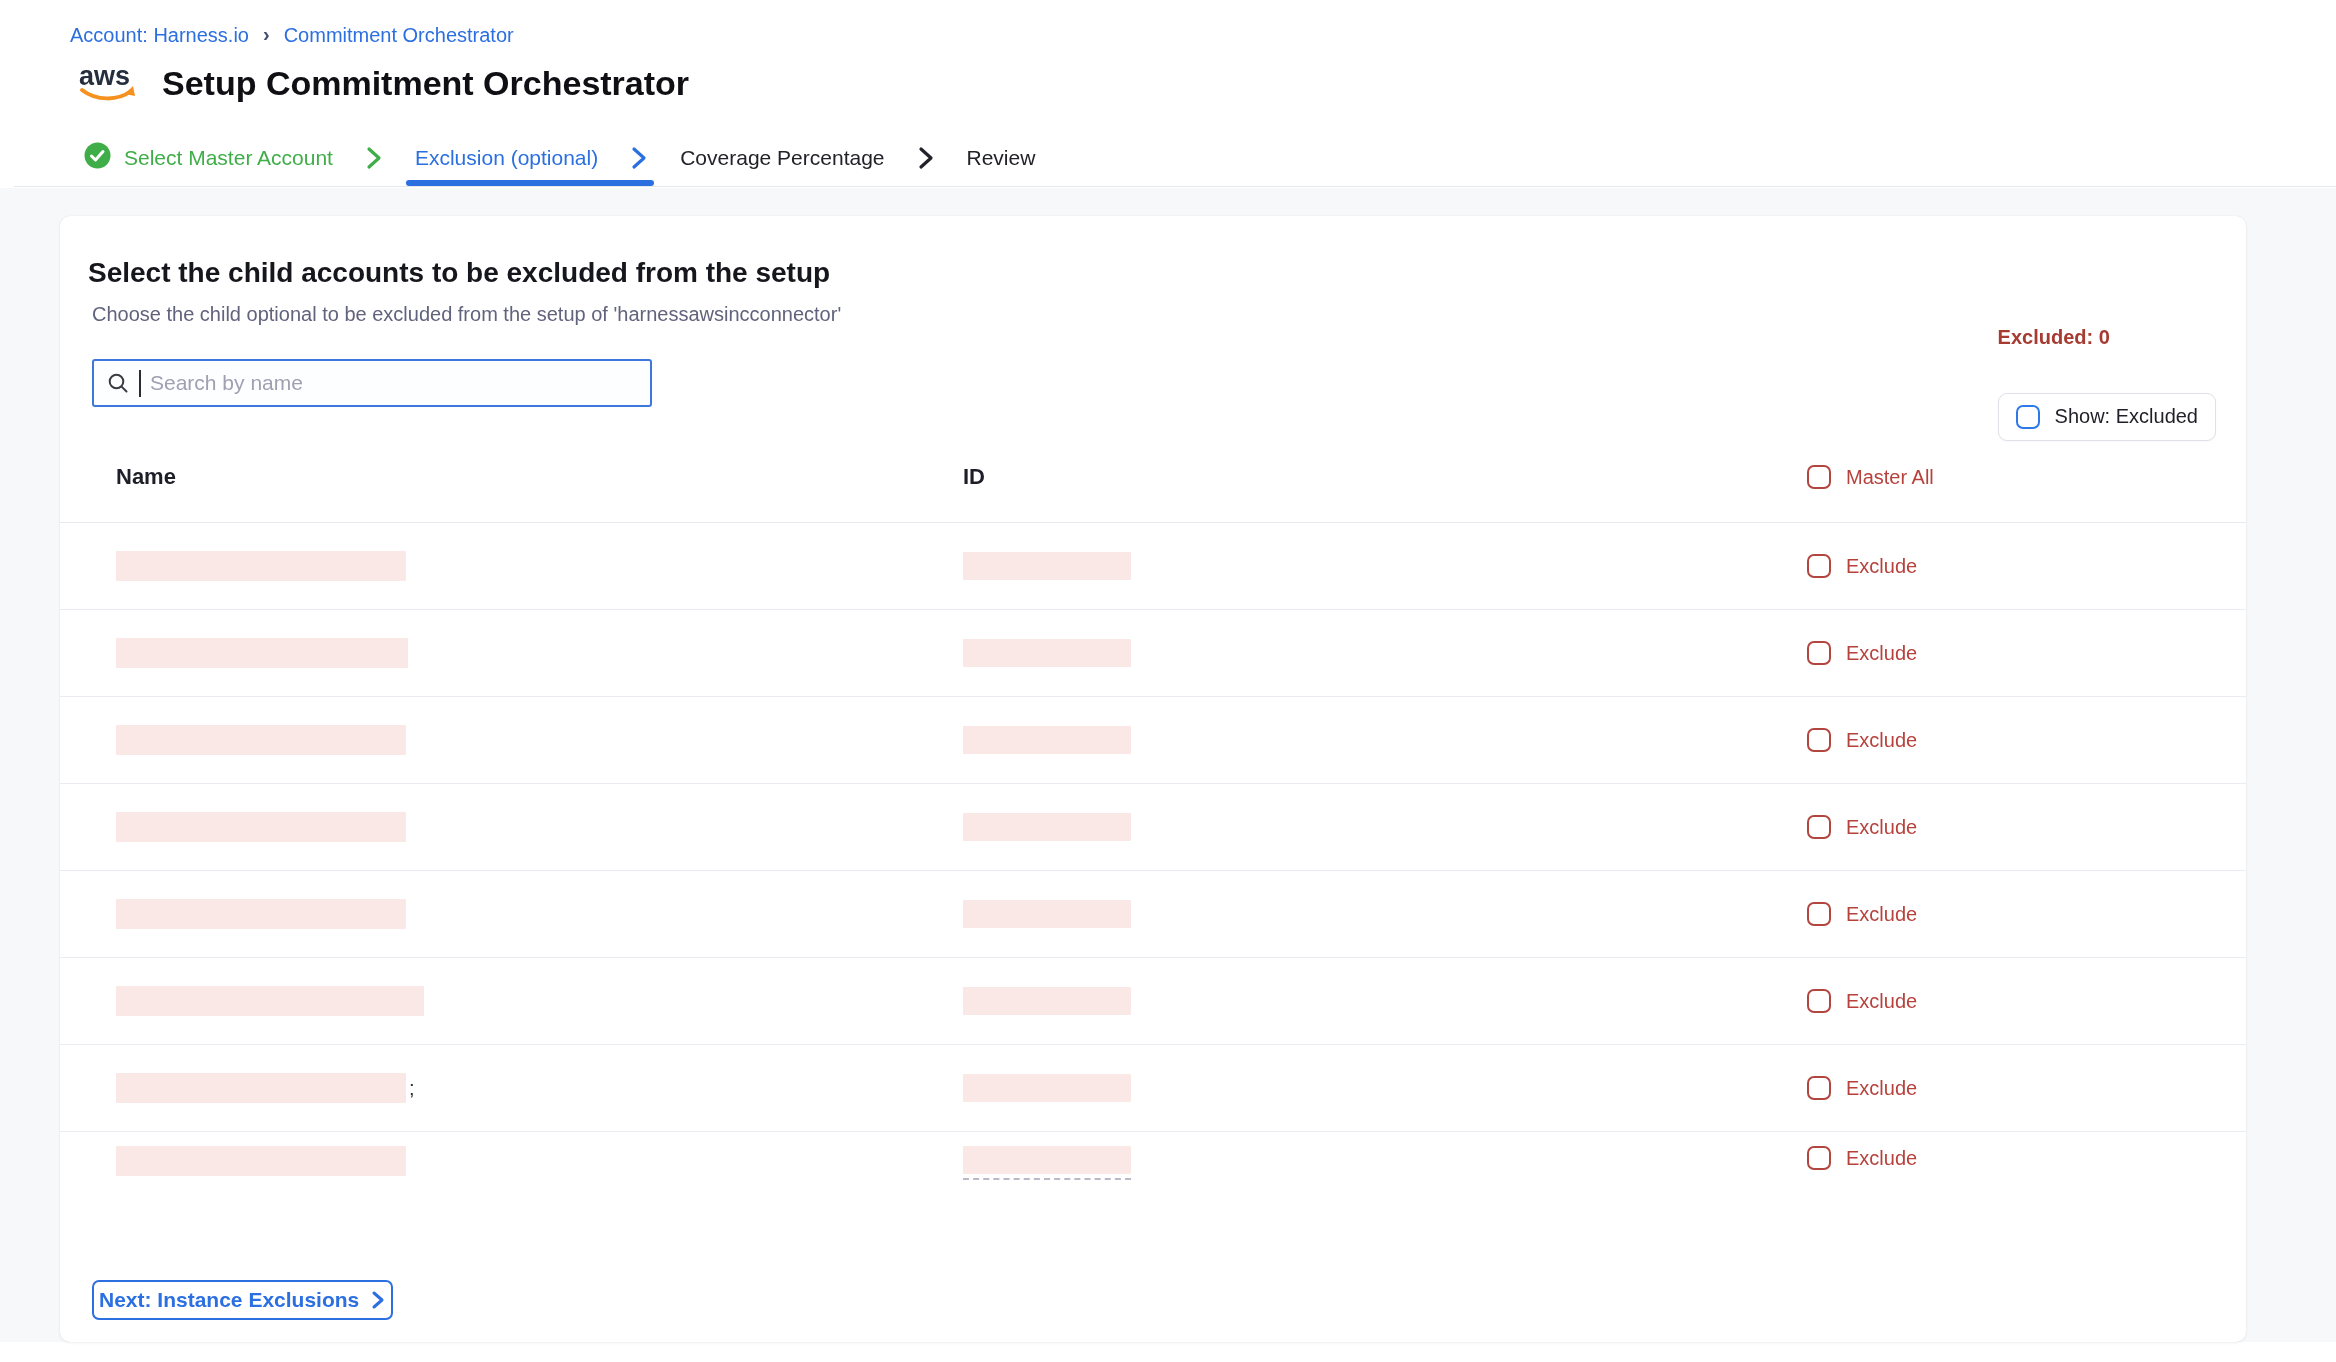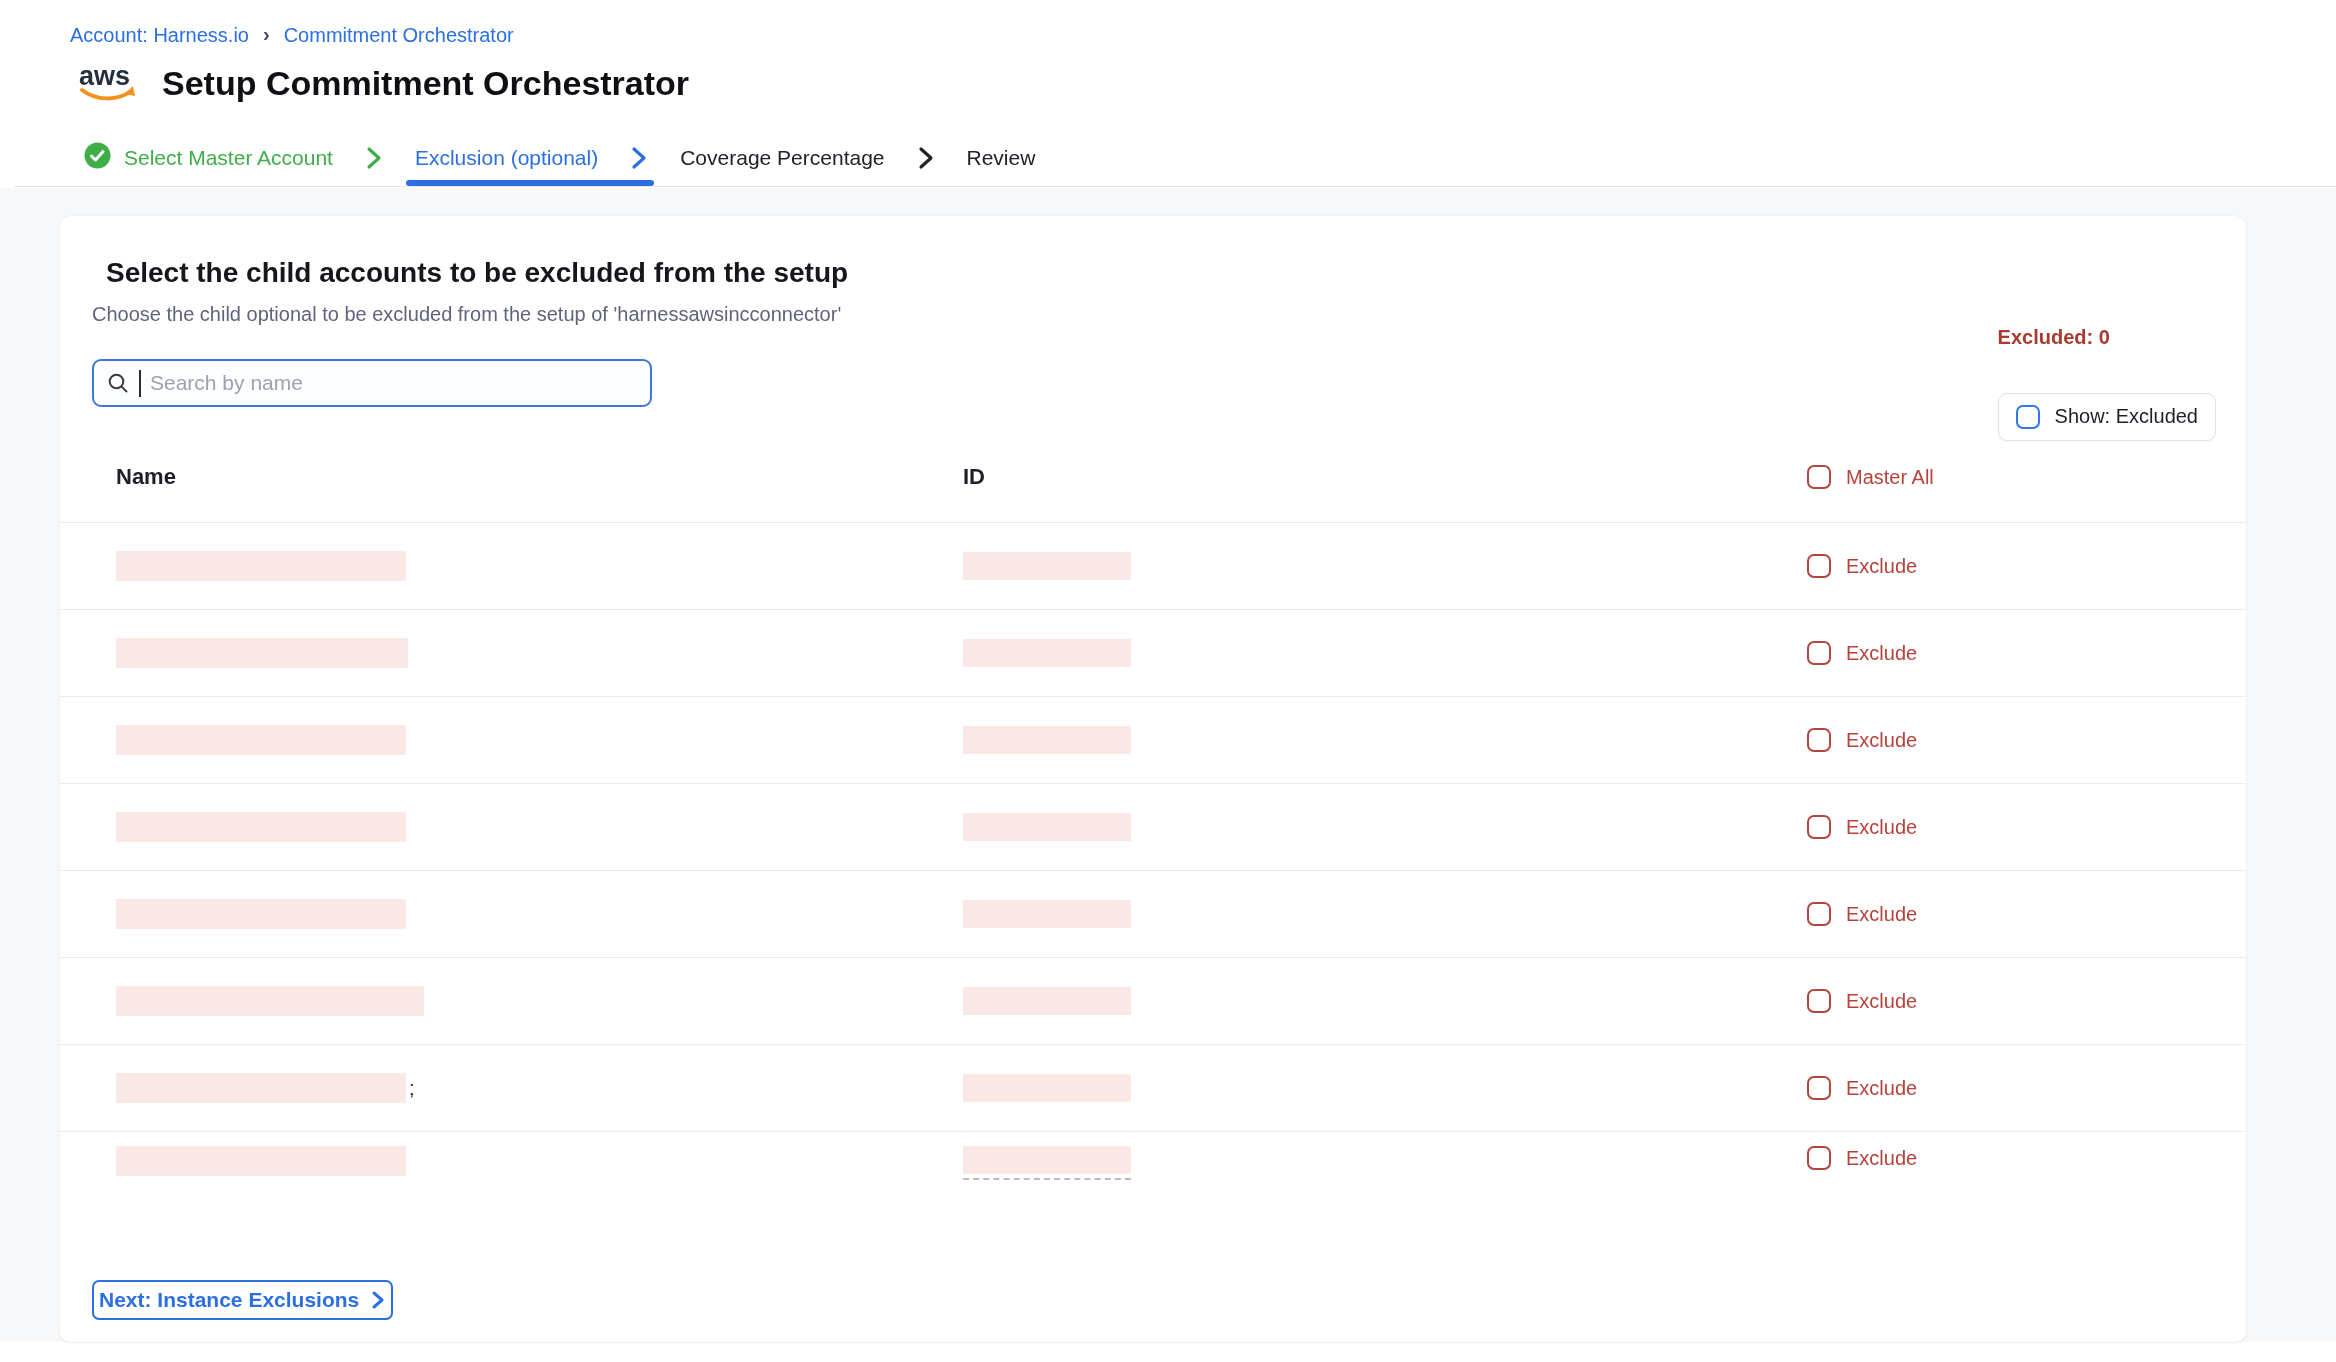--- a/index.html
+++ b/index.html
@@ -36,25 +36,25 @@
     content:"";position:absolute;left:-9px;right:-4px;bottom:0;height:6px;
     border-radius:3px;background:var(--accent-blue);
   }
   .chev{display:block;}
   
   .content{position:absolute;top:188px;left:0;right:0;height:1154px;background:#f7f8fa;}
   .card{
     position:absolute;left:60px;top:28px;width:2186px;height:1126px;background:#fff;
     border-radius:10px;box-shadow:0 1px 3px rgba(40,41,61,.07), 0 0 1px rgba(40,41,61,.12);
   }
-  .card-title{margin:40px 0 0 46px;font-size:28px;font-weight:bold;color:var(--text-dark);line-height:33px;}
+  .card-title{margin:40px 0 0 28px;font-size:28px;font-weight:bold;color:var(--text-dark);line-height:33px;}
   .card-subtitle{margin:13px 0 0 32px;font-size:20px;color:var(--text-gray);line-height:24px;}
   .controls{margin:33px 30px 0 32px;display:flex;justify-content:space-between;align-items:center;height:48px;}
   .search-box{
-    width:560px;height:48px;border:2px solid #3e78dd;border-radius:9px;background:#fdfeff;
+    width:560px;height:48px;border:2px solid #3e78dd;border-radius:3px;background:#fdfeff;
     display:flex;align-items:center;padding:0 13px;gap:9px;
   }
   .search-input{
     border:none;outline:none;background:transparent;font-size:21px;color:#2b2b33;flex:1;
     font-family:"Liberation Sans",sans-serif;padding:0;
   }
   .search-input::placeholder{color:#9fa0b1;}
   .caret{width:2px;height:27px;background:#2b2b33;flex:0 0 auto;}
   .right-controls{display:flex;gap:44px;flex-direction:column;}
   .excluded-count{font-size:20px;font-weight:bold;color:var(--danger-red-dark);}

